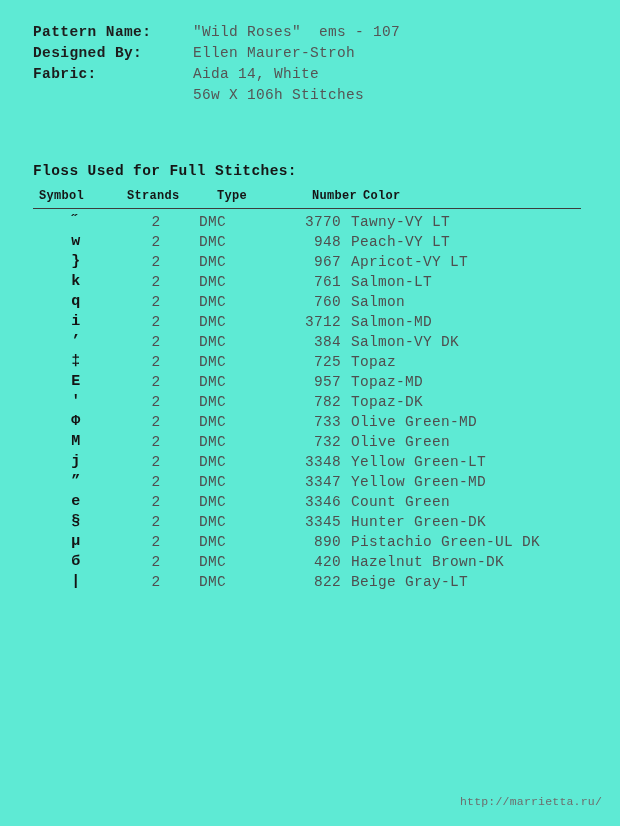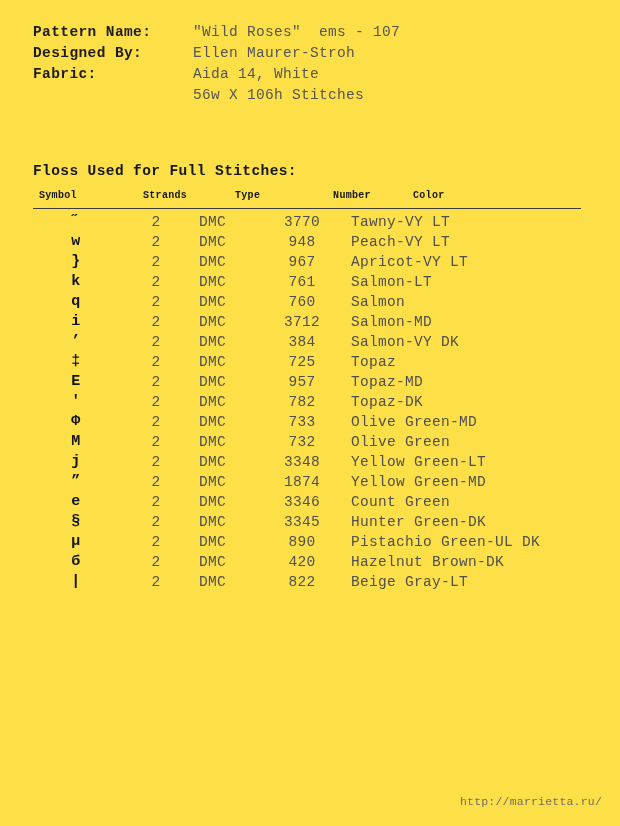--- a/index.html
+++ b/index.html
@@ -12,21 +12,21 @@
     background: #ffffff;
     font-family: "Liberation Mono", "DejaVu Sans Mono", monospace;
     color: #4a4a4a;
     position: relative;
     overflow: hidden;
   }
   .page {
     position: relative;
     width: 620px;
     height: 826px;
-    background: #fde047;
+    background: #5eead4;
   }
 
   
   .header {
     position: absolute;
     left: 33px;
     top: 22px;
     width: 560px;
   }
   .hrow {
@@ -68,24 +68,23 @@
     position: absolute;
     left: 33px;
     top: 186px;
     width: 552px;
   }
   .thead {
     display: flex;
     height: 20px;
     line-height: 20px;
     font-weight: bold;
-    font-size: 10px;
+    font-size: 12px;
     color: #161616;
     letter-spacing: 0.3px;
-    gap: 16px;
   }
   .rule {
     height: 0;
     border-top: 1.6px solid #3c3c3c;
     width: 548px;
     margin-top: 2px;
     margin-bottom: 3px;
   }
   .trow {
     display: flex;
@@ -111,34 +110,34 @@
   .c-type {
     width: 62px;
     flex: 0 0 62px;
     text-align: left;
     padding-left: 6px;
     white-space: pre;
   }
   .c-number {
     width: 78px;
     flex: 0 0 78px;
-    text-align: center;
+    text-align: right;
     padding-left: 2px;
     white-space: pre;
   }
   .c-color {
     flex: 1 1 auto;
     text-align: left;
     padding-left: 10px;
     white-space: pre;
   }
 
   .thead .c-symbol { text-align: left; padding-left: 6px; }
   .thead .c-strands { text-align: left; padding-left: 2px; }
-  .thead .c-type { padding-left: 2px; }
+  .thead .c-type { padding-left: 2px; margin-left: 14px; }
   .thead .c-number { padding-left: 0px; }
   .thead .c-color { padding-left: 6px; }
 
   .trow .c-symbol {
     font-weight: bold;
     color: #141414;
     font-size: 15px;
   }
 
   
@@ -277,21 +276,21 @@
       <span class="c-symbol">j</span>
       <span class="c-strands">2</span>
       <span class="c-type">DMC</span>
       <span class="c-number">3348</span>
       <span class="c-color">Yellow Green-LT</span>
     </div>
     <div class="trow">
       <span class="c-symbol">”</span>
       <span class="c-strands">2</span>
       <span class="c-type">DMC</span>
-      <span class="c-number">1874</span>
+      <span class="c-number">3347</span>
       <span class="c-color">Yellow Green-MD</span>
     </div>
     <div class="trow">
       <span class="c-symbol">e</span>
       <span class="c-strands">2</span>
       <span class="c-type">DMC</span>
       <span class="c-number">3346</span>
       <span class="c-color">Count Green</span>
     </div>
     <div class="trow">

